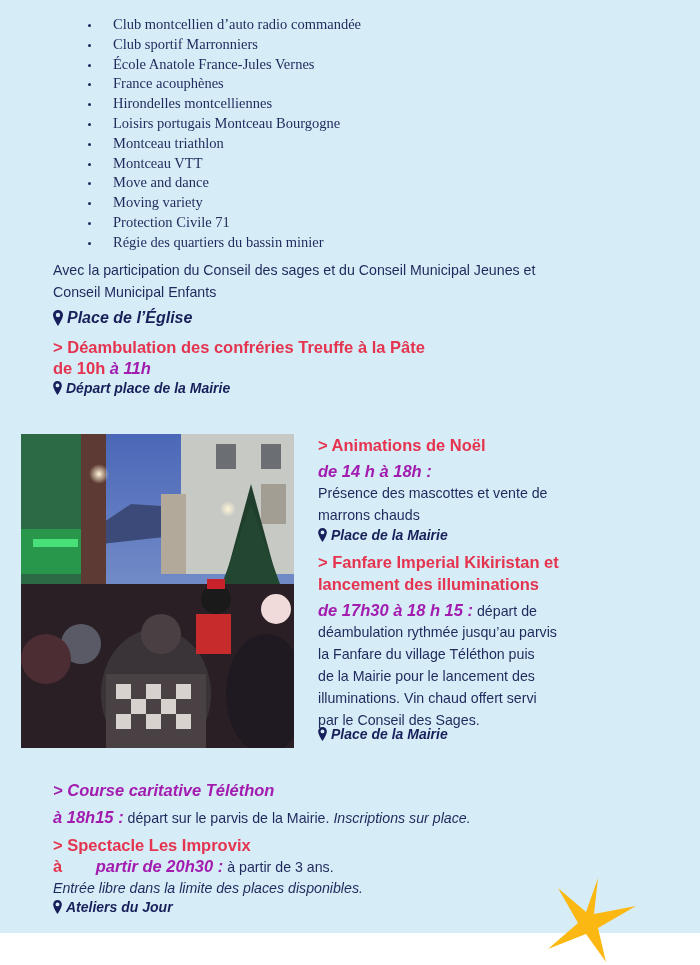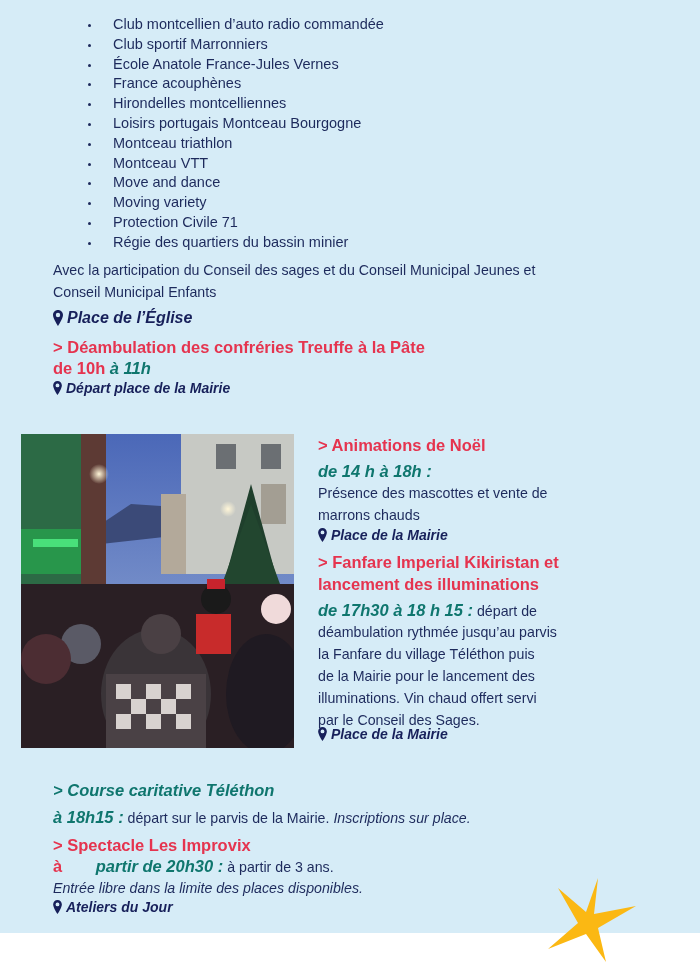--- a/index.html
+++ b/index.html
@@ -7,37 +7,37 @@
     width: 700px; height: 965px; position: relative; overflow: hidden;
     background: #ffffff;
     font-family: "Liberation Sans", "DejaVu Sans", sans-serif;
     color: #1d2a5c;
   }
   .panel {
     position: absolute; left: 0; top: 0; width: 700px; height: 933px;
     background: #d6ecf7;
   }
   .bullets {
-    position: absolute; left: 84px; top: 15px; margin: 0; padding: 0; list-style: none;
+    position: absolute; left: 84px; top: 15px; margin: 0; padding: 0; list-style: none; font-family: Liberation Serif, serif;
   }
   .bullets li {
     position: relative; padding-left: 29px; height: 19.8px; line-height: 19.8px;
     font-size: 14.5px; color: #1d2a5c; white-space: nowrap;
   }
   .bullets li .dot {
     position: absolute; left: 4px; top: 9px; width: 3px; height: 3px; background: #1d2a5c; border-radius: 50%;
   }
   .para { position: absolute; font-size: 14.2px; line-height: 22px; color: #1d2a5c; }
   .loc {
     position: absolute; display: flex; align-items: center; gap: 4px;
     font-weight: bold; font-style: italic; color: #17205a; white-space: nowrap;
   }
   .loc svg { flex: 0 0 auto; }
   .red { color: #e5344f; font-weight: bold; text-align: center; }
-  .redi { color: #0f766e; font-weight: bold; font-style: italic; }
+  .redi { color: #a21caf; font-weight: bold; font-style: italic; }
   .h { position: absolute; font-size: 16.5px; white-space: nowrap; }
   .line { position: absolute; font-size: 14.2px; white-space: nowrap; color: #1d2a5c; }
   .it { font-style: italic; }
   .photo {
     position: absolute; left: 21px; top: 434px; width: 273px; height: 314px; overflow: hidden;
     background: #2a2430;
   }
   .star { position: absolute; left: 548px; top: 876px; }
 </style>
 </head>

